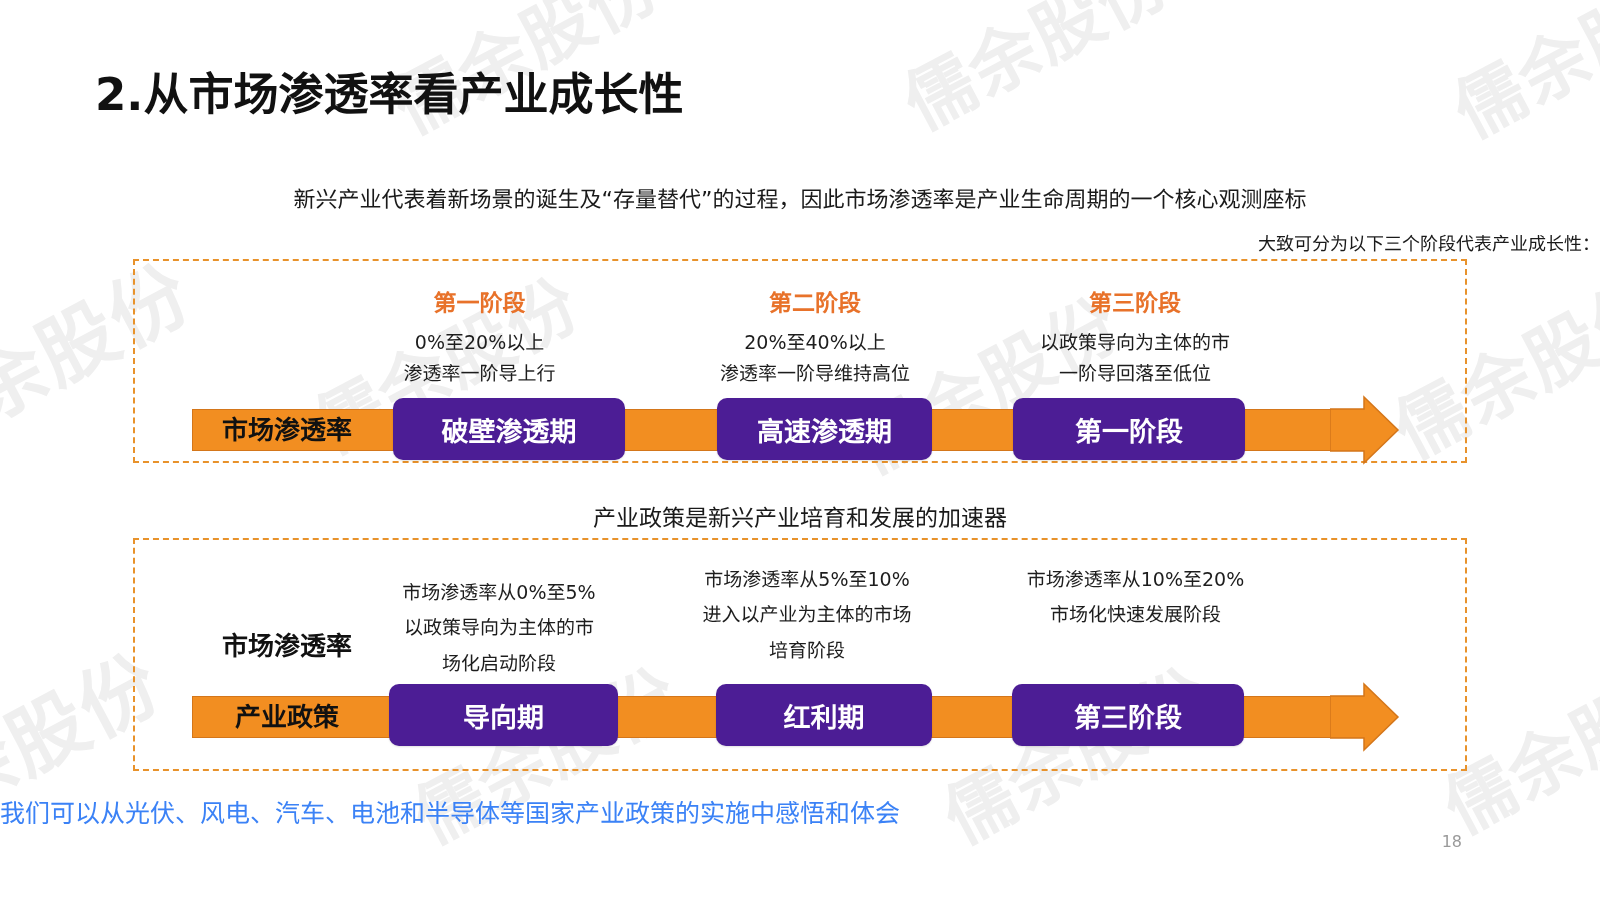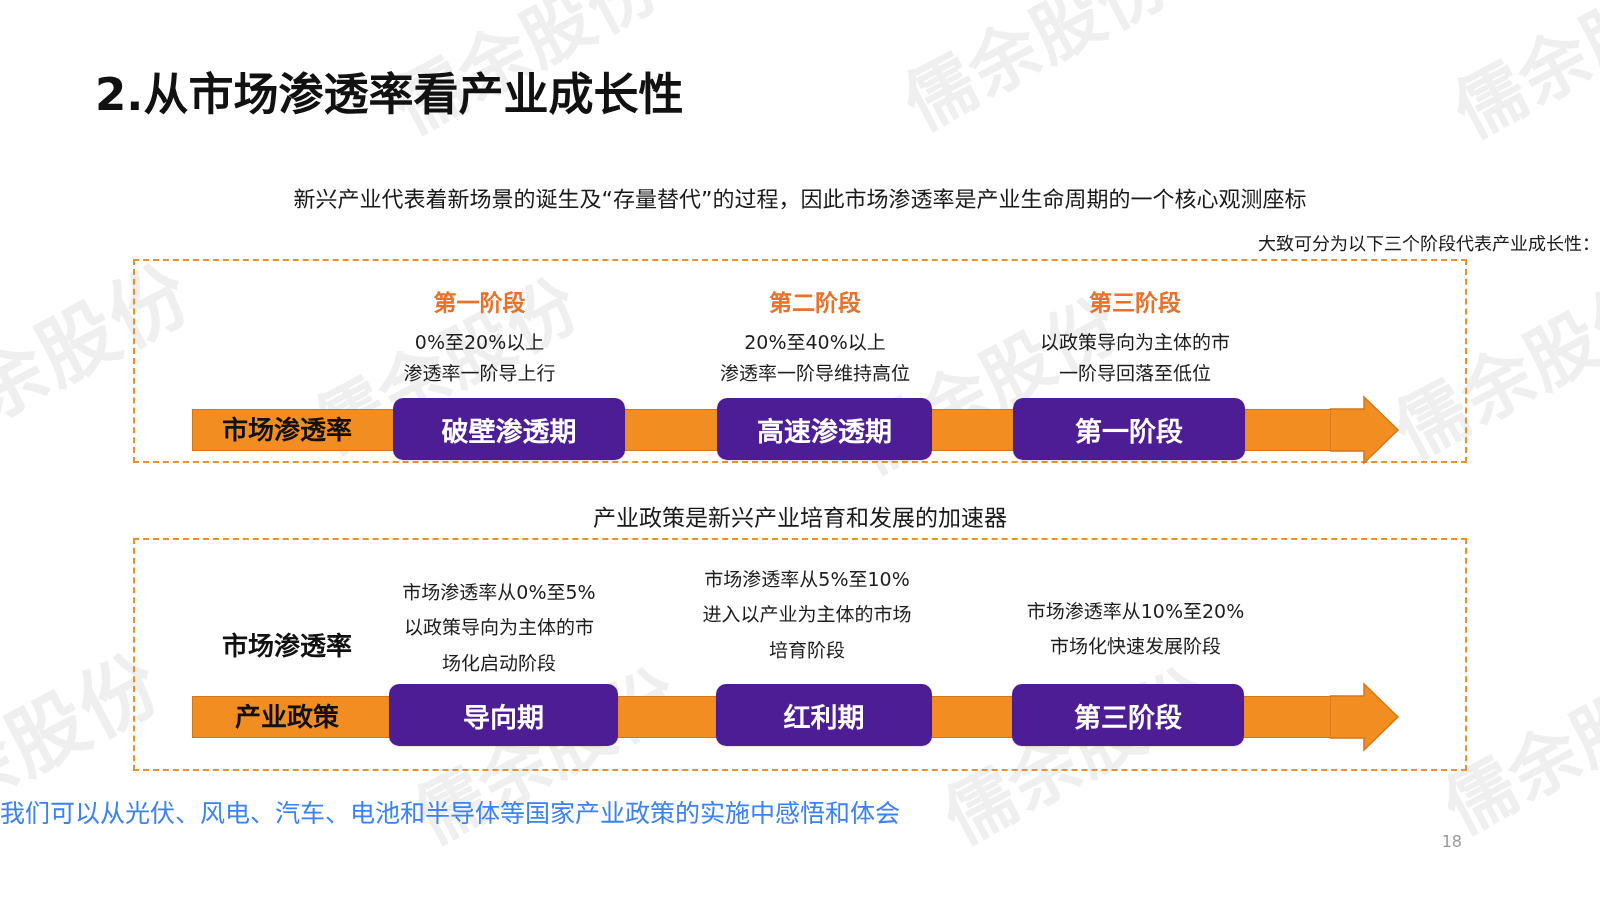--- a/index.html
+++ b/index.html
@@ -174,21 +174,21 @@
   <div class="desc-col" style="left:368px;top:562px;width:262px;margin-top:13px;">
     <div class="desc-line">市场渗透率从0%至5%</div>
     <div class="desc-line">以政策导向为主体的市</div>
     <div class="desc-line">场化启动阶段</div>
   </div>
   <div class="desc-col" style="left:672px;top:562px;width:270px;">
     <div class="desc-line">市场渗透率从5%至10%</div>
     <div class="desc-line">进入以产业为主体的市场</div>
     <div class="desc-line">培育阶段</div>
   </div>
-  <div class="desc-col" style="left:988px;top:562px;width:295px;margin-top:32px;">
+  <div class="desc-col" style="left:988px;top:562px;width:295px;">
     <div class="desc-line">市场渗透率从10%至20%</div>
     <div class="desc-line">市场化快速发展阶段</div>
   </div>
 
   <div class="side-label" style="left:222px;top:625px;">市场渗透率</div>
 
   <div class="arrow-wrap" style="left:192px;top:682px;width:1208px;height:70px;">
     <div class="arrow-bar" style="width:1140px;"></div>
     <svg class="arrow-head" viewBox="0 0 70 70" style="left:1138px;">
       <polygon points="0,14 34,14 34,2 68,35 34,68 34,56 0,56" fill="#F28E21" stroke="#D4761A" stroke-width="1.5"></polygon>

